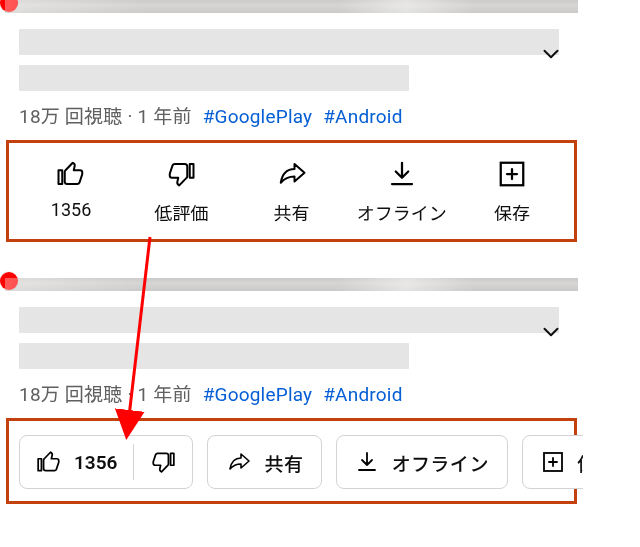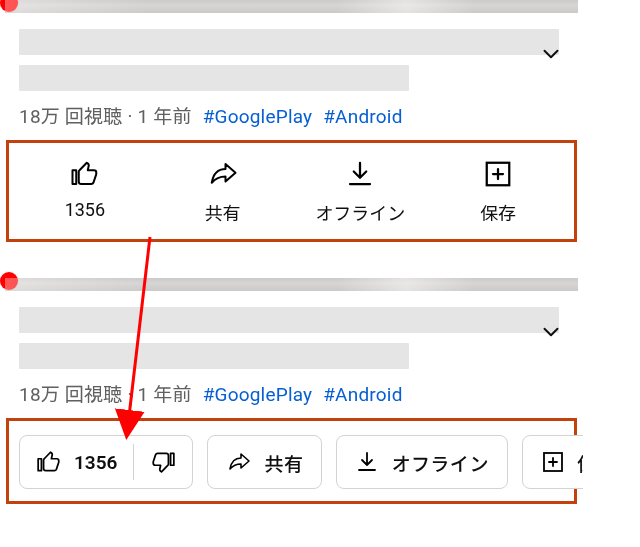--- a/index.html
+++ b/index.html
@@ -202,20 +202,28 @@
 
         <div class="act">
           <span class="ico">
             <svg width="30" height="30" viewBox="0 0 24 24" fill="none">
               <path d="M2 20h3V9H2v11zm19-9.2c0-1-.8-1.8-1.8-1.8h-5l.8-3.7v-.3c0-.4-.2-.8-.4-1.1L13.4 3 7.6 9c-.4.3-.6.8-.6 1.3V18c0 1.1.9 2 2 2h8c.8 0 1.5-.5 1.8-1.2l2.1-6.3c.1-.2.1-.5.1-.7v-1z" stroke="#000" stroke-width="1.6" stroke-linejoin="round"></path>
             </svg>
           </span>
           <span class="lbl">1356</span>
         </div>
 
+        <div class="act">
+          <span class="ico">
+            <svg width="30" height="30" viewBox="0 0 24 24" fill="none">
+              <path d="M22 4h-3v11h3V4zM3 13.2c0 1 .8 1.8 1.8 1.8h5l-.8 3.7v.3c0 .4.2.8.4 1.1l1.2 1 5.8-6c.4-.3.6-.8.6-1.3V6c0-1.1-.9-2-2-2H7c-.8 0-1.5.5-1.8 1.2L3.1 11.5c-.1.2-.1.5-.1.7v1z" stroke="#000" stroke-width="1.6" stroke-linejoin="round"></path>
+            </svg>
+          </span>
+          <span class="lbl">低評価</span>
+        </div>
 
         <div class="act">
           <span class="ico">
             <svg width="32" height="30" viewBox="0 0 24 24" fill="none">
               <path d="M14 4l8 7-8 7v-4c-5 0-8 1.5-11 5 1-6 4-11 11-11V4z" stroke="#000" stroke-width="1.6" stroke-linejoin="round"></path>
             </svg>
           </span>
           <span class="lbl">共有</span>
         </div>
 

